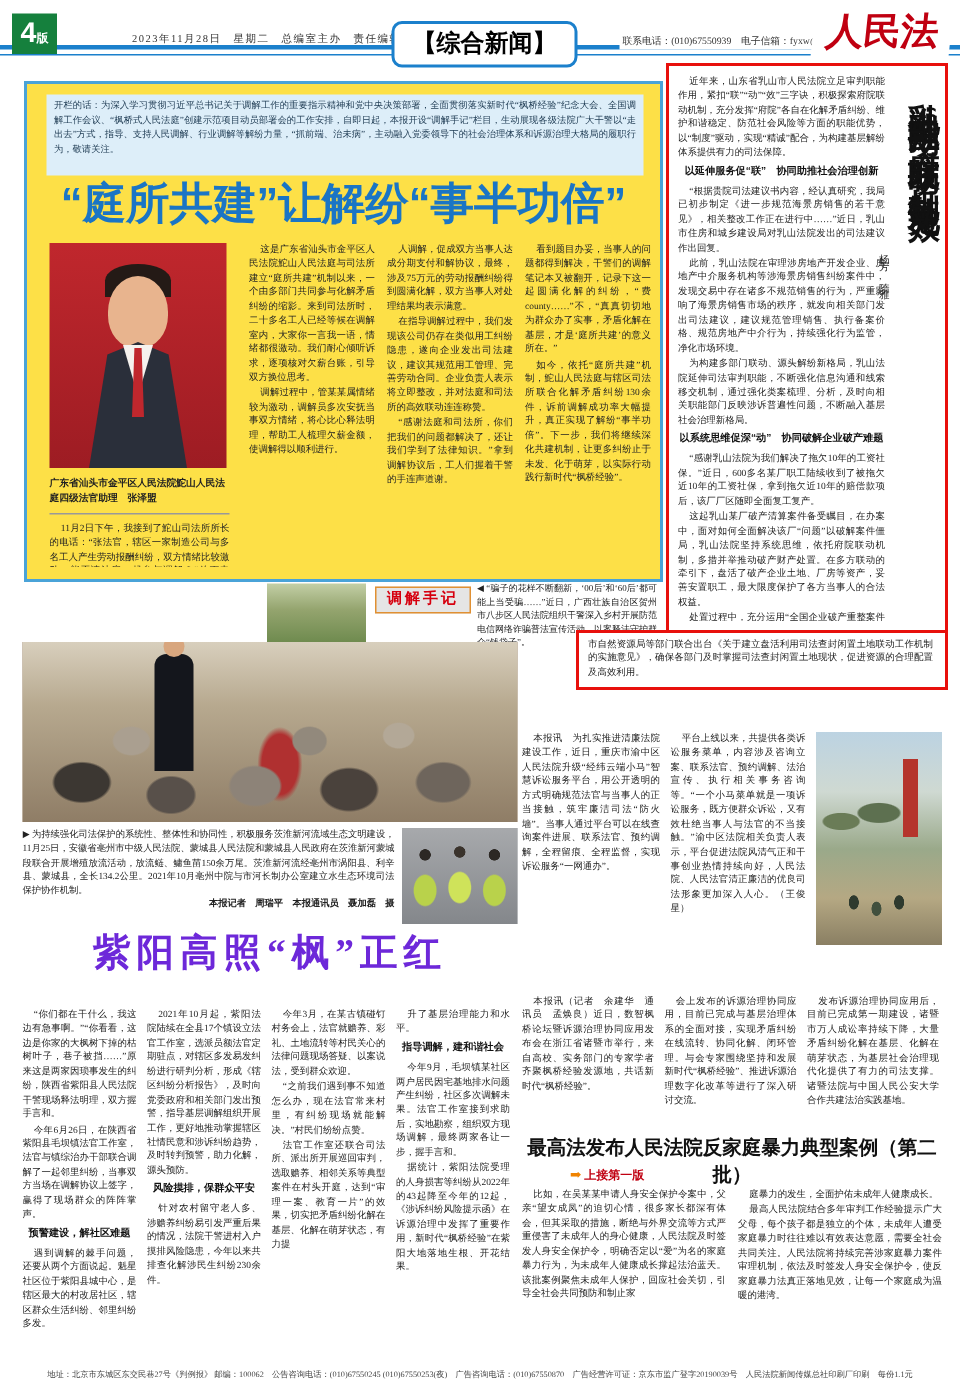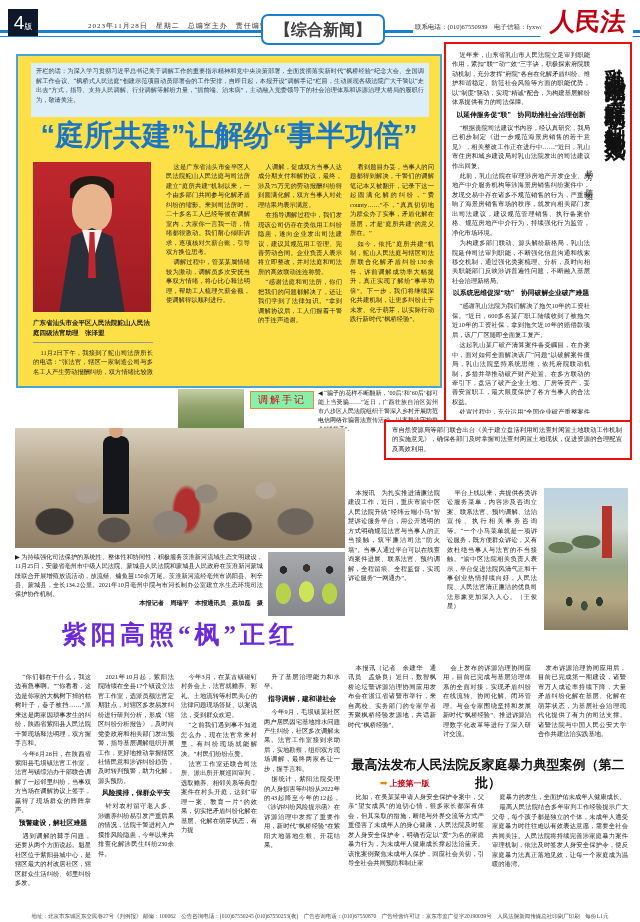--- a/index.html
+++ b/index.html
@@ -1,27 +1,27 @@
 <!DOCTYPE html>
 <html><head>
 <meta charset="utf-8">
 <style>
   html,body{margin:0;padding:0;background:#f2f0ec;}
   #page{position:relative;width:640px;height:922px;background:#ffffff;overflow:hidden;
         font-family:"Liberation Serif","DejaVu Serif",serif;color:#1a1a1a;}
   
   .hrule{position:absolute;background:#1b80cc;}
-  #pageno{position:absolute;left:8px;top:9px;width:30px;height:27px;background:#0f172a;
-          color:#fff;font-family:"Liberation Sans",sans-serif;font-weight:normal;
+  #pageno{position:absolute;left:8px;top:9px;width:30px;height:27px;background:#15803d;
+          color:#fff;font-family:"Liberation Sans",sans-serif;font-weight:bold;
           font-size:19px;line-height:27px;text-align:center;}
   #pageno small{font-size:8px;}
   #dateline{position:absolute;left:88px;top:21px;font-size:7px;color:#333;letter-spacing:1px;}
   #section-badge{position:absolute;left:261px;top:14px;width:120px;height:27px;background:#fff;
           border:2.5px solid #1b80cc;border-radius:7px;text-align:center;line-height:27px;
-          font-family:"Liberation Sans",sans-serif;font-weight:bold;font-size:16px;color:#404040;}
+          font-family:"Liberation Sans",sans-serif;font-weight:bold;font-size:16px;color:#000000;}
   #contact{position:absolute;left:413px;top:22px;font-size:6.5px;color:#333;background:#fff;padding:1px 2px;}
   #masthead{position:absolute;right:6px;top:4px;width:92px;height:36px;background:#fff;
           color:#c00011;font-weight:bold;font-size:25px;line-height:36px;text-align:center;
           transform:skewX(-6deg);font-family:"Liberation Serif",serif;}
   
   .smalltxt{font-size:6.3px;line-height:1.5;text-align:justify;color:#222;}
   .col-para{text-indent:1.2em;margin:0 0 1px 0;}
   .col-subhead{font-weight:bold;text-align:center;margin:3px 0;font-size:6.8px;color:#111;
                font-family:"Liberation Sans",sans-serif;}
   .credit{text-align:right;font-weight:bold;}
@@ -42,22 +42,22 @@
         clip-path:polygon(0 0,100% 0,50% 100%);}
   .tie{position:absolute;left:55px;top:70px;width:8px;height:46px;background:#c0272d;
         clip-path:polygon(20% 0,80% 0,100% 100%,0 100%);}
   #lead-byline{position:absolute;left:15px;top:262px;width:120px;font-size:6.5px;line-height:1.6;
         font-weight:bold;color:#222;border-bottom:1px solid #999;padding-bottom:3px;}
   #lead-col0{position:absolute;left:15px;top:292px;width:120px;height:30px;overflow:hidden;}
   .lead-col{position:absolute;top:106px;width:84px;height:216px;overflow:hidden;}
   
   #band-photo{position:absolute;left:178px;top:389px;width:66px;height:39px;
         background:linear-gradient(180deg,#c3cfa6 0%,#94a46e 45%,#6f8b4f 100%);}
-  #mediation-badge{position:absolute;left:250px;top:391px;width:62px;height:16px;background:#86efac;
-        border:1px solid #e09033;color:#d6000f;font-weight:normal;font-size:10px;line-height:15px;
+  #mediation-badge{position:absolute;left:250px;top:391px;width:62px;height:16px;background:#e5e5e5;
+        border:1px solid #e09033;color:#d6000f;font-weight:bold;font-size:10px;line-height:15px;
         text-align:center;font-family:"Liberation Sans",sans-serif;letter-spacing:2px;}
   #band-caption{position:absolute;left:318px;top:389px;width:120px;height:42px;overflow:hidden;font-size:6px;}
   
   #main-photo{position:absolute;left:15px;top:428px;width:330px;height:120px;background:#9b8468;overflow:hidden;}
   #main-photo .bg{position:absolute;inset:0;background:
      radial-gradient(40px 28px at 12% 78%,#3c3732 0 45%,transparent 50%),
      radial-gradient(34px 26px at 30% 85%,#58504a 0 45%,transparent 50%),
      radial-gradient(36px 28px at 47% 80%,#8d8378 0 45%,transparent 50%),
      radial-gradient(40px 30px at 66% 82%,#4a423c 0 45%,transparent 50%),
      radial-gradient(38px 28px at 85% 78%,#6e655c 0 45%,transparent 50%),

